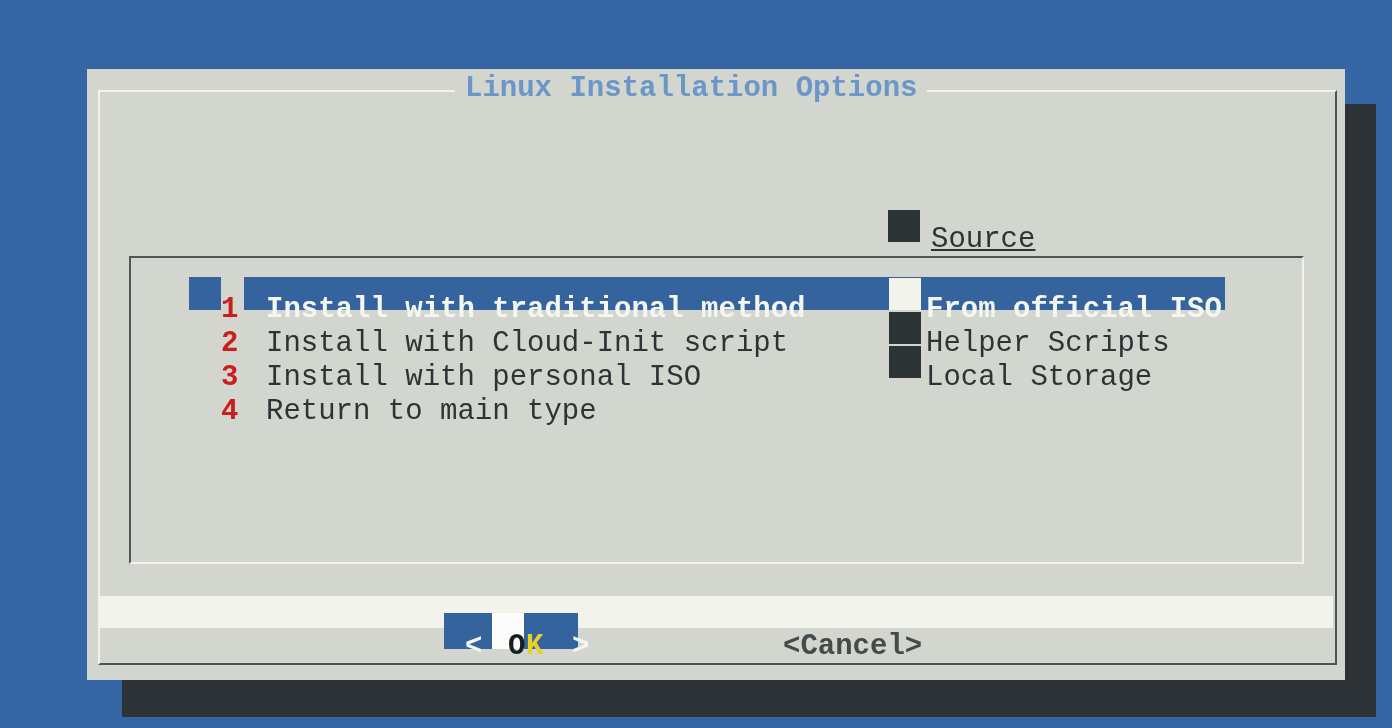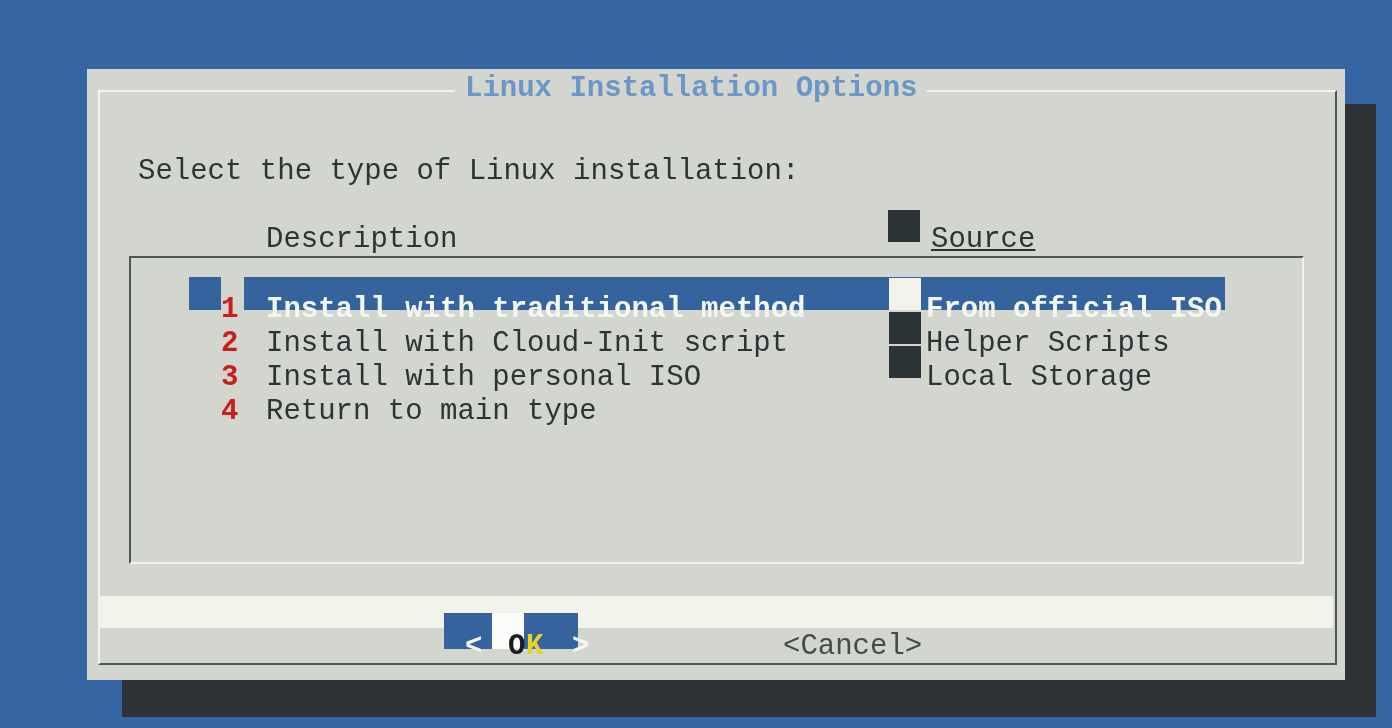--- a/index.html
+++ b/index.html
@@ -157,37 +157,35 @@
   .btn-ok span { position: absolute; top: 0; width: 18px; height: 36px; text-align: center; }
   .ok-left  { left: 5px;  color: var(--white-text); }
   .ok-cursor{ left: 48px; background: var(--cursor-bg); color: #161e20; }
   .ok-hotkey{ left: 66px; color: var(--yellow); }
   .ok-right { left: 112px; color: var(--white-text); }
   .btn-cancel {
     position: absolute;
     left: 680px; top: 545px;
     height: 34px; line-height: 34px;
     color: var(--cancel-text);
-    font-weight: normal;
+    font-weight: bold;
     white-space: pre;
     cursor: default;
   }
 </style>
 </head>
 <body>
 
 <div class="screen">
   <div class="shadow"></div>
 
   <div class="dialog">
     <div class="frame"></div>
     <div class="title">Linux Installation Options</div>
-    <div class="prompt">Select the type of Linux installation:</div>
-
-    <div class="hdr-desc">Description</div>
+
     <div class="hdr-bar"></div>
     <div class="hdr-src">Source</div>
 
     <div class="listbox">
       <div class="row selected" style="top:19px">
         <span class="row-band"></span>
         <span class="num-cell"><span class="num">1</span></span>
         <span class="desc">Install with traditional method</span>
         <span class="vbar"></span>
         <span class="src">From official ISO</span>

